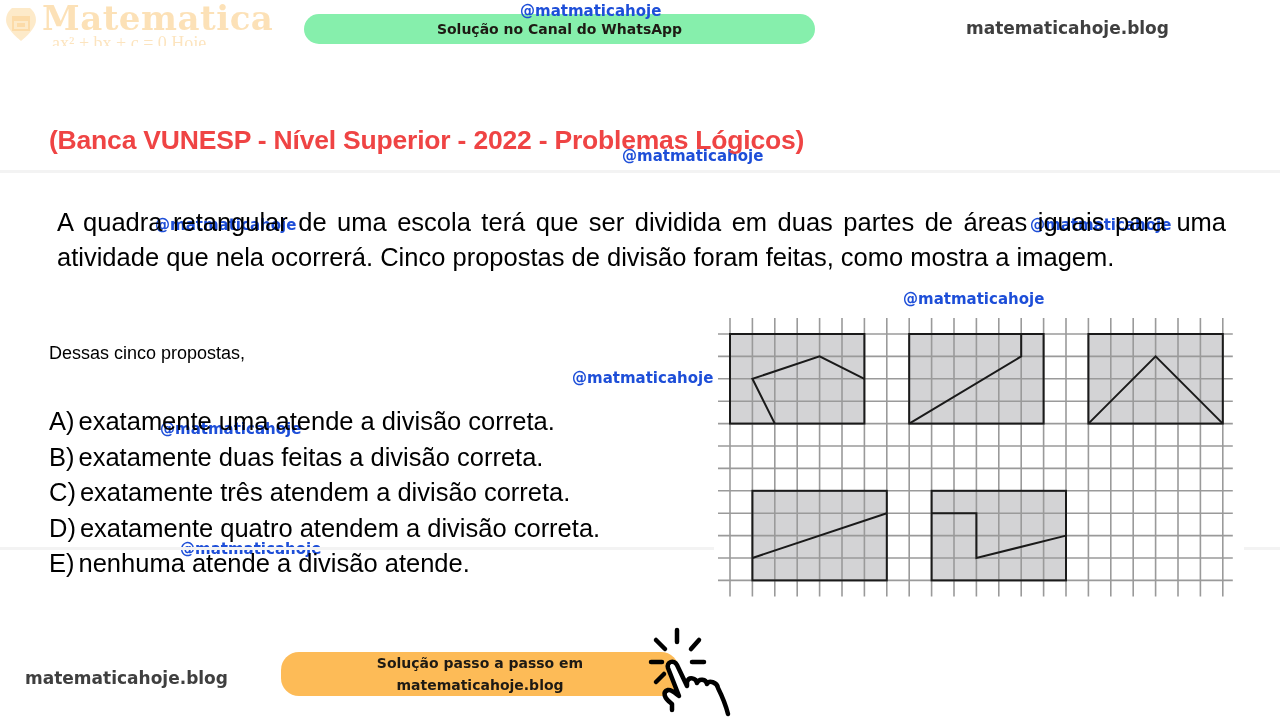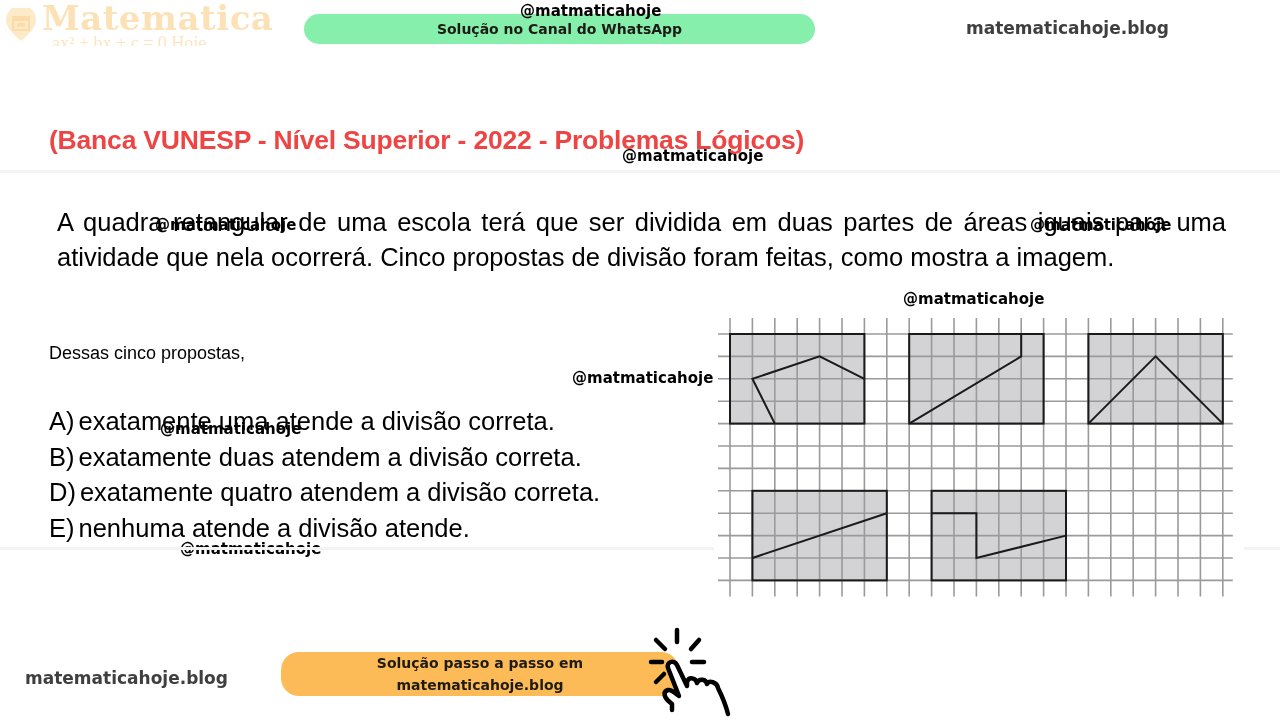--- a/index.html
+++ b/index.html
@@ -76,21 +76,21 @@
       font-family: "DejaVu Sans", sans-serif;
       font-weight: bold;
       font-size: 17px;
       color: #3f3f3f;
     }
     .watermark {
       position: absolute;
       font-family: "DejaVu Sans", sans-serif;
       font-weight: bold;
       font-size: 15px;
-      color: #000000;
+      color: #1d4ed8;
       white-space: nowrap;
       pointer-events: none;
     }
     .title {
       position: absolute;
       left: 49px;
       top: 125px;
       font-weight: bold;
       font-size: 26.5px;
       color: #ef4444;
@@ -221,21 +221,22 @@
 <div class="hline" style="top:547px;"></div>
 
 <div class="title">(Banca VUNESP - Nível Superior - 2022 - Problemas Lógicos)</div>
 
 <p class="statement">A quadra retangular de uma escola terá que ser dividida em duas partes de áreas iguais para uma atividade que nela ocorrerá. Cinco propostas de divisão foram feitas, como mostra a imagem.</p>
 
 <p class="lead">Dessas cinco propostas,</p>
 
 <ul class="options">
   <li class="option"><span class="letter">A)</span><span>exatamente uma atende a divisão correta.</span></li>
-  <li class="option"><span class="letter">B)</span><span>exatamente duas atendem a divisão correta.</span></li>
+  <li class="option"><span class="letter">B)</span><span>exatamente duas feitas a divisão correta.</span></li>
+  <li class="option"><span class="letter">C)</span><span>exatamente três atendem a divisão correta.</span></li>
   <li class="option"><span class="letter">D)</span><span>exatamente quatro atendem a divisão correta.</span></li>
   <li class="option"><span class="letter">E)</span><span>nenhuma atende a divisão atende.</span></li>
 </ul>
 
 <div class="figure">
   <svg id="grid-svg" width="530" height="290" viewBox="0 0 530 290">
       <rect x="16" y="20" width="134.39999999999998" height="89.6" fill="#d3d3d5"></rect>
       <rect x="195.2" y="20" width="134.39999999999998" height="89.6" fill="#d3d3d5"></rect>
       <rect x="374.4" y="20" width="134.39999999999998" height="89.6" fill="#d3d3d5"></rect>
       <rect x="38.4" y="176.79999999999998" width="134.39999999999998" height="89.6" fill="#d3d3d5"></rect>

